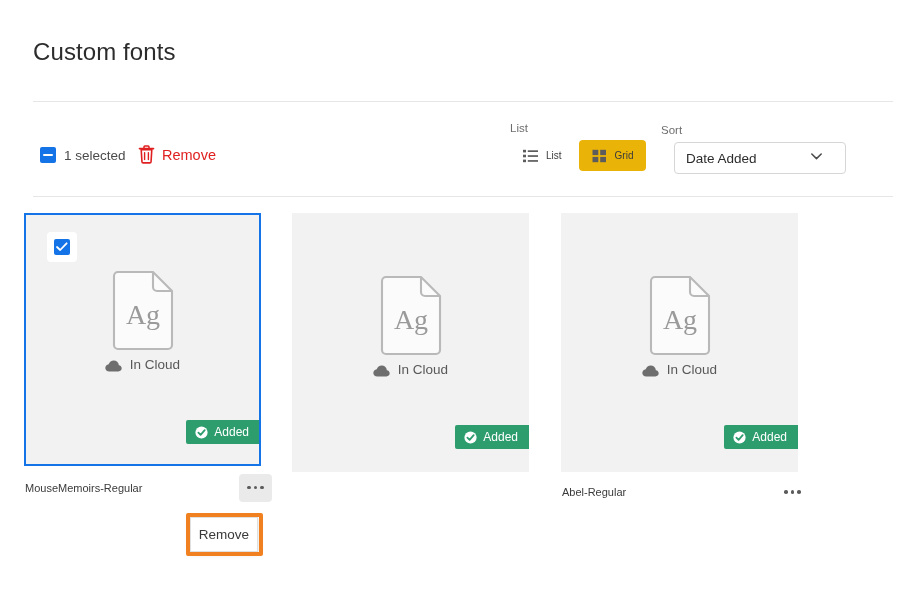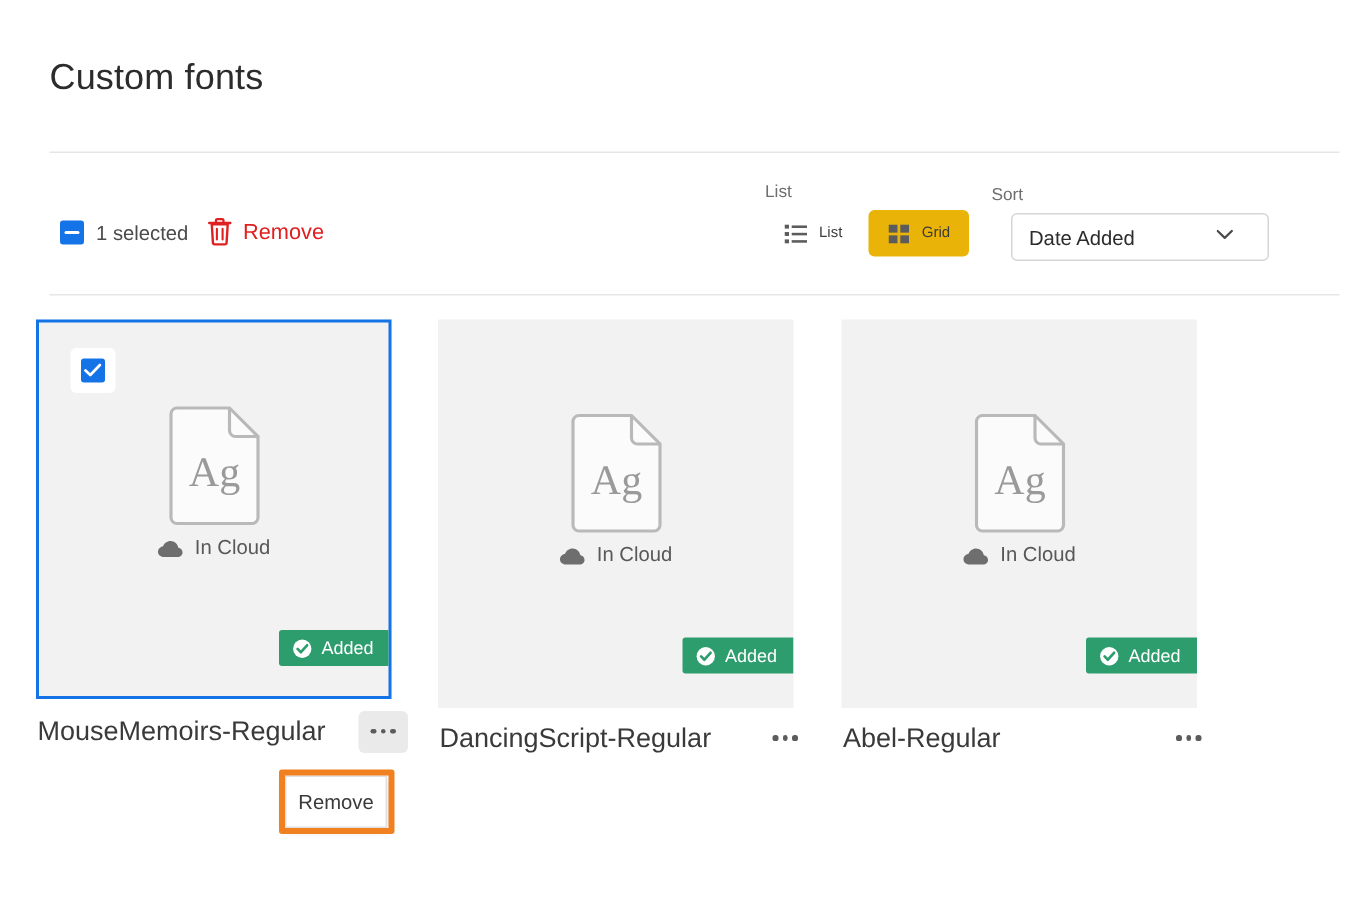--- a/index.html
+++ b/index.html
@@ -213,21 +213,21 @@
     width: 237px;
     height: 40px;
     display: flex;
     align-items: center;
     justify-content: space-between;
     padding-left: 1px;
     padding-right: 0px;
   }
   .card-1 .card-foot { padding-top: 3px; }
   .font-name {
-    font-size: 18px;
+    font-size: 11px;
     color: #3a3a3a;
     white-space: nowrap;
   }
   .more-btn {
     width: 33px; height: 28px;
     border-radius: 4px;
     display: flex; align-items: center; justify-content: center;
     cursor: pointer;
     background: transparent;
     border: none;
@@ -422,30 +422,20 @@
       <div class="added-badge">
         <span>
           <svg class="check-circle" viewBox="0 0 13 13">
             <circle cx="6.5" cy="6.5" r="6.1" fill="#ffffff"></circle>
             <path d="M3.4 6.6 L5.6 8.8 L9.7 4.2" stroke="#2e9d6e" stroke-width="1.8" fill="none" stroke-linecap="round" stroke-linejoin="round"></path>
           </svg>
         </span>
         <span>Added</span>
       </div>
     </div>
-    <div class="card-foot">
-      <span class="font-name">DancingScript-Regular</span>
-      <button class="more-btn">
-        <span class="dots">
-            <i></i>
-            <i></i>
-            <i></i>
-          </span>
-      </button>
-    </div>
   </div>
 
   <div class="card card-3">
     <div class="thumb">
       <div class="doc-wrap">
         <span>
           <svg class="doc-icon" viewBox="0 0 62 81">
             <path d="M2 6a4 4 0 0 1 4-4h35l19 19v54a4 4 0 0 1-4 4H6a4 4 0 0 1-4-4z" fill="#fbfbfb" stroke="#b9b9b9" stroke-width="2.1"></path>
             <path d="M41 2 v15a4 4 0 0 0 4 4 h15" fill="none" stroke="#b9b9b9" stroke-width="2.1"></path>
             <text x="31" y="54" text-anchor="middle" font-family="'Liberation Serif', serif" font-size="28" fill="#9a9a9a">Ag</text>

